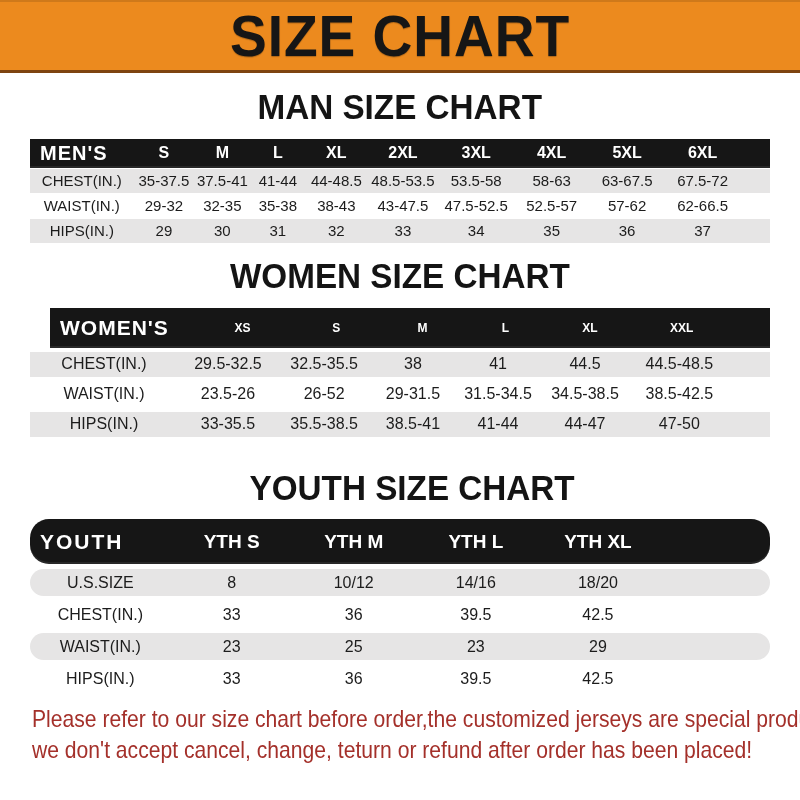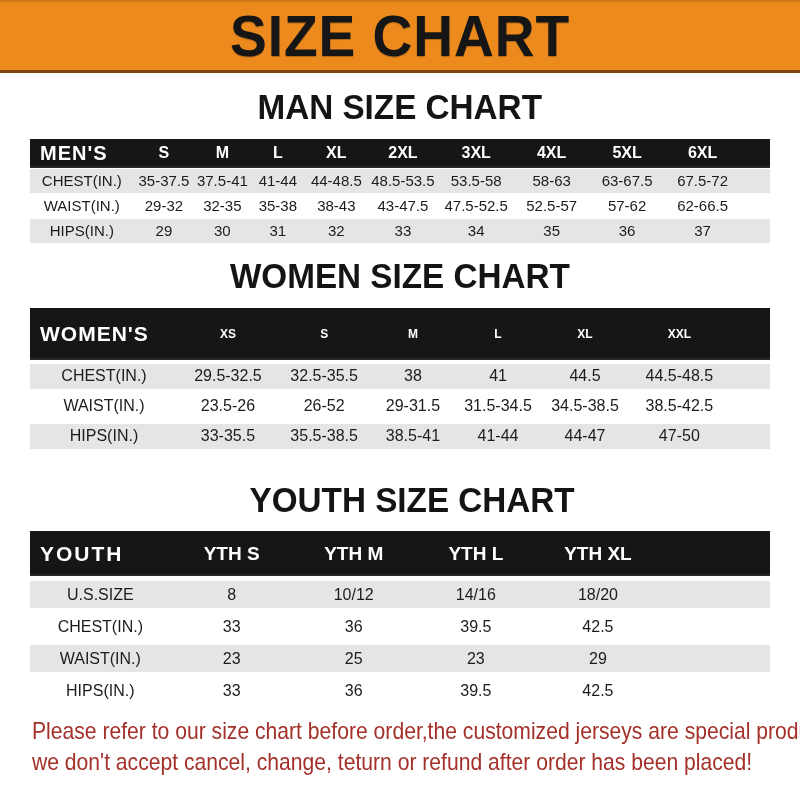--- a/index.html
+++ b/index.html
@@ -87,29 +87,30 @@
   .table-men .thead { height: 29px; }
   .table-men .thead .tcell { font-size: 16px; }
   .table-men .thead .tcell.label { font-size: 20px; }
   .table-men .tbody-row { height: 24px; font-size: 15px; }
 
   
   .table-women .trow {
     grid-template-columns: 20% 13.5% 12.5% 11.5% 11.5% 12% 13.5%;
     margin-bottom: 4px;
   }
-  .table-women .thead { height: 52px; }
+  .table-women .thead { height: 40px; margin-left: 20px; }
   .table-women .thead .tcell { font-size: 12px; }
   .table-women .thead .tcell.label { font-size: 21px; }
   .table-women .tbody-row { height: 25px; font-size: 16px; margin-bottom: 5px; }
 
   
   .table-youth .trow {
     grid-template-columns: 19% 16.5% 16.5% 16.5% 16.5%;
     margin-bottom: 5px;
+    border-radius: 19px;
   }
   .table-youth .thead { height: 45px; }
   .table-youth .thead .tcell { font-size: 19px; }
   .table-youth .thead .tcell.label { font-size: 21px; letter-spacing: 2px; }
   .table-youth .tbody-row { height: 27px; font-size: 16px; margin-bottom: 5px; }
 
   
   .disclaimer {
     margin: 11px 0 0 32px;
   }

